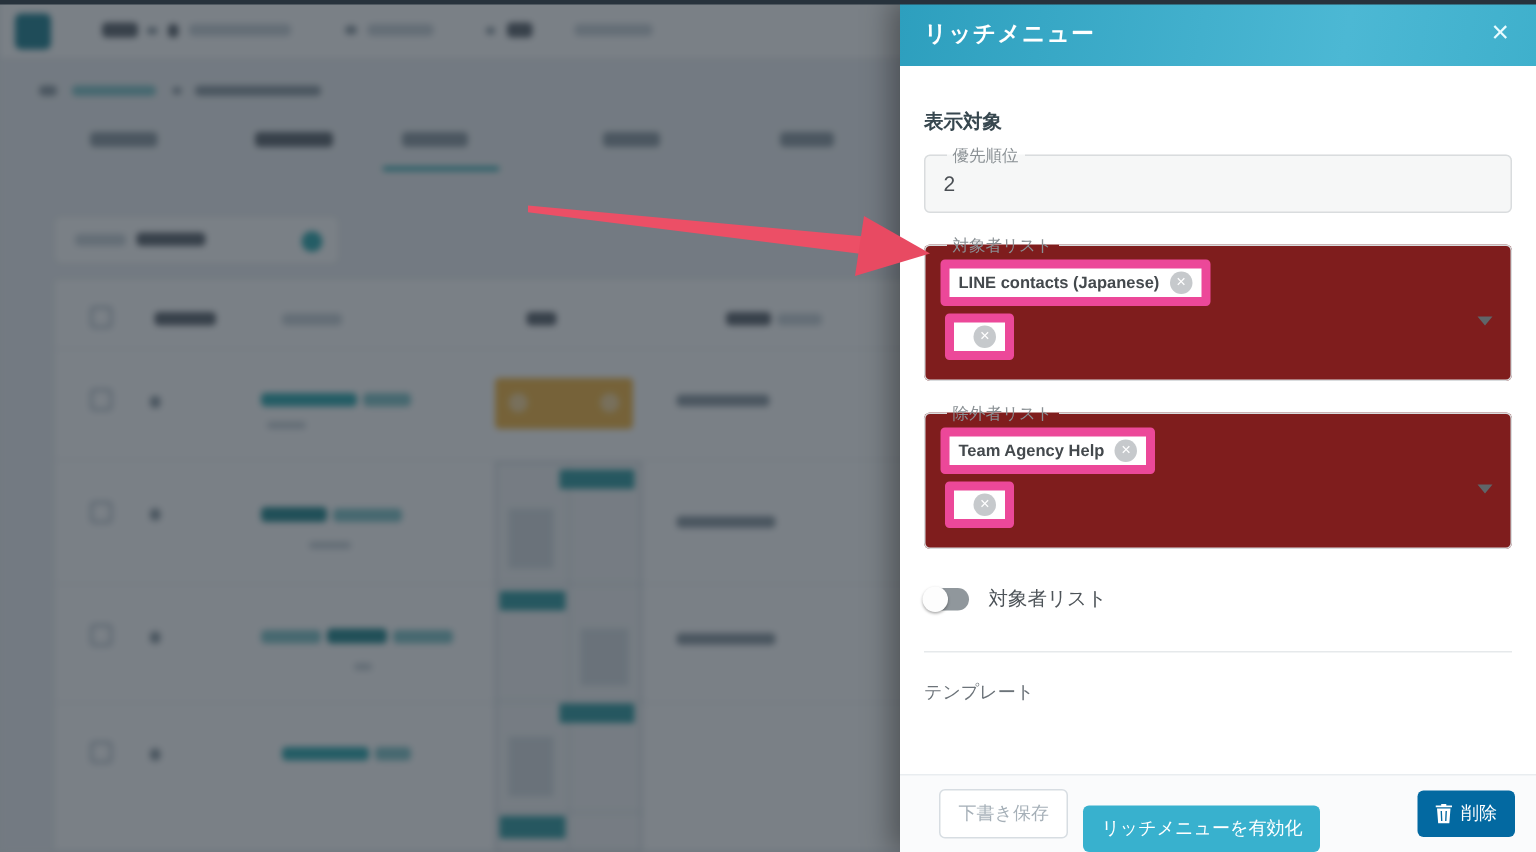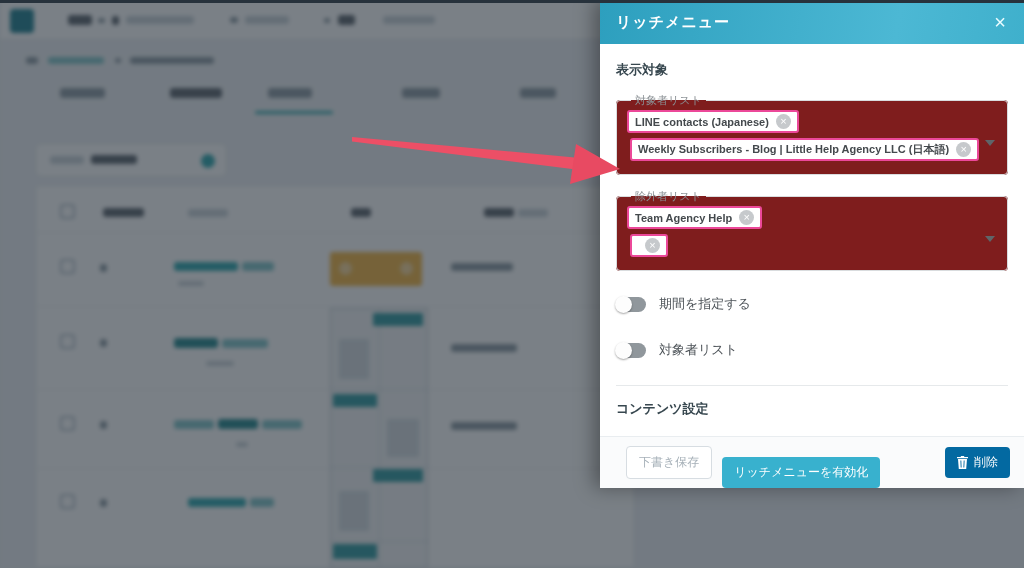--- a/index.html
+++ b/index.html
@@ -26,32 +26,32 @@
   .prevstrip{position:absolute;left:330px;top:308px;width:98px;height:260px;background:#f4f6f7;border:1px solid #c2cbd1;}
   .pv{position:absolute;background:#2e9aa0;border-radius:1px;}
   .pvl{position:absolute;background:#d6dde2;}
   .tab-underline{position:absolute;left:255px;top:111px;width:78px;height:3px;background:#2aa7ad;border-radius:2px;}
 
   
   .dim{position:absolute;inset:0;background:rgba(33,44,54,0.60);}
   .topedge{position:absolute;left:0;top:0;width:1024px;height:3px;background:#27323c;z-index:30;}
 
   
-  .panel{position:absolute;left:600px;top:0;width:424px;height:488px;background:#ffffff;display:flex;flex-direction:column;box-shadow:-6px 0 18px rgba(0,0,0,0.35);z-index:10;}
+  .panel{position:absolute;left:600px;top:0;width:424px;height:568px;background:#ffffff;display:flex;flex-direction:column;box-shadow:-6px 0 18px rgba(0,0,0,0.35);z-index:10;}
   .panel-header{height:44px;flex:0 0 44px;background:linear-gradient(100deg,#2d9fbe 0%,#4cb8d4 70%,#3fb0cc 100%);display:flex;align-items:center;padding:0 16px;}
   .panel-title{color:#ffffff;font-size:15px;font-weight:bold;letter-spacing:1px;flex:1;}
   .close-btn{color:#eafcff;font-size:20px;line-height:20px;background:none;border:none;cursor:pointer;padding:0 2px;}
-  .panel-body{flex:1 1 auto;padding:5px 16px;overflow:hidden;position:relative;}
+  .panel-body{flex:1 1 auto;padding:16px 16px;overflow:hidden;position:relative;}
   .sec-h{font-size:13px;font-weight:bold;color:#37474f;margin:12px 0 0;}
   fieldset{border:1px solid #d9dcde;border-radius:4px;padding:2px 10px 8px;margin:0;position:relative;}
   fieldset legend{font-size:11px;color:#8a9094;padding:0 4px;margin-left:4px;}
   .fs-priority{margin-top:6px;background:#f6f7f7;}
   .fs-list{margin-top:14px;background:#7f1d1d;}
   .fs-value{font-size:14px;color:#4a4f54;padding:1px 0 3px 2px;}
-  .chip{display:flex;align-items:center;width:fit-content;border:2px solid #ec4899;border-radius:3px;background:#fff;padding:2px 6px;margin:0 0 5px 0;justify-content:flex-end;}
+  .chip{display:flex;align-items:center;width:fit-content;border:6px solid #ec4899;border-radius:3px;background:#fff;padding:2px 6px;margin:0 0 5px 0;justify-content:flex-end;}
   .chip+.chip{margin-left:3px;}
   .chip-label{font-size:11px;font-weight:bold;color:#44494d;white-space:nowrap;}
   .chip-x{margin-left:7px;width:15px;height:15px;flex:0 0 15px;border-radius:50%;background:#c6c9cc;color:#ffffff;font-size:11px;line-height:15px;text-align:center;border:none;padding:0;cursor:pointer;}
   .caret{position:absolute;right:12px;top:50%;margin-top:-1px;width:0;height:0;border-left:5px solid transparent;border-right:5px solid transparent;border-top:6px solid #5f6569;}
   .toggle-row{display:flex;align-items:center;margin-top:24px;}
   .toggle-row+.toggle-row{margin-top:28px;}
   .switch{width:30px;height:15px;border-radius:8px;background:#90979c;position:relative;flex:0 0 30px;cursor:pointer;}
   .switch .knob{position:absolute;left:-1px;top:-1px;width:17px;height:17px;border-radius:50%;background:#fdfdfd;box-shadow:0 1px 2px rgba(0,0,0,0.35);}
   .toggle-label{font-size:13px;color:#4d5358;margin-left:13px;}
   .divider{border:none;border-top:1px solid #e6e9eb;margin:26px 0 0;}
@@ -167,62 +167,58 @@
 
   <aside class="panel">
     <header class="panel-header">
       <div class="panel-title">リッチメニュー</div>
       <button class="close-btn">×</button>
     </header>
 
     <div class="panel-body">
       <div class="sec-h">表示対象</div>
 
+      <fieldset class="fs-priority">
+        <legend>優先順位</legend>
+        <div class="fs-value">2</div>
+      </fieldset>
 
       <fieldset class="fs-list">
         <legend>対象者リスト</legend>
         <div class="chip">
           <span class="chip-label">LINE contacts (Japanese)</span>
           <button class="chip-x">×</button>
         </div>
         <div class="chip">
-          <span class="chip-label">Weekly Subscribers - Blog | Little Help Agency LLC (日本語)</span>
           <button class="chip-x">×</button>
         </div>
         <span class="caret"></span>
       </fieldset>
 
       <fieldset class="fs-list">
         <legend>除外者リスト</legend>
         <div class="chip">
           <span class="chip-label">Team Agency Help</span>
           <button class="chip-x">×</button>
         </div>
         <div class="chip">
           <button class="chip-x">×</button>
         </div>
         <span class="caret"></span>
       </fieldset>
 
-      <div class="toggle-row">
-        <div class="switch">
-            <div class="knob"></div>
-          </div>
-        <div class="toggle-label">期間を指定する</div>
-      </div>
       <div class="toggle-row">
         <div class="switch">
             <div class="knob"></div>
           </div>
         <div class="toggle-label">対象者リスト</div>
       </div>
 
       <hr class="divider">
 
-      <div class="sec-h" style="margin-top:14px;">コンテンツ設定</div>
       <div class="tpl-label">テンプレート</div>
 
     </div>
 
     <footer class="panel-footer">
       <button class="btn btn-draft">
         <span>下書き保存</span>
       </button>
       <button class="btn btn-activate">
         <span>リッチメニューを有効化</span>

